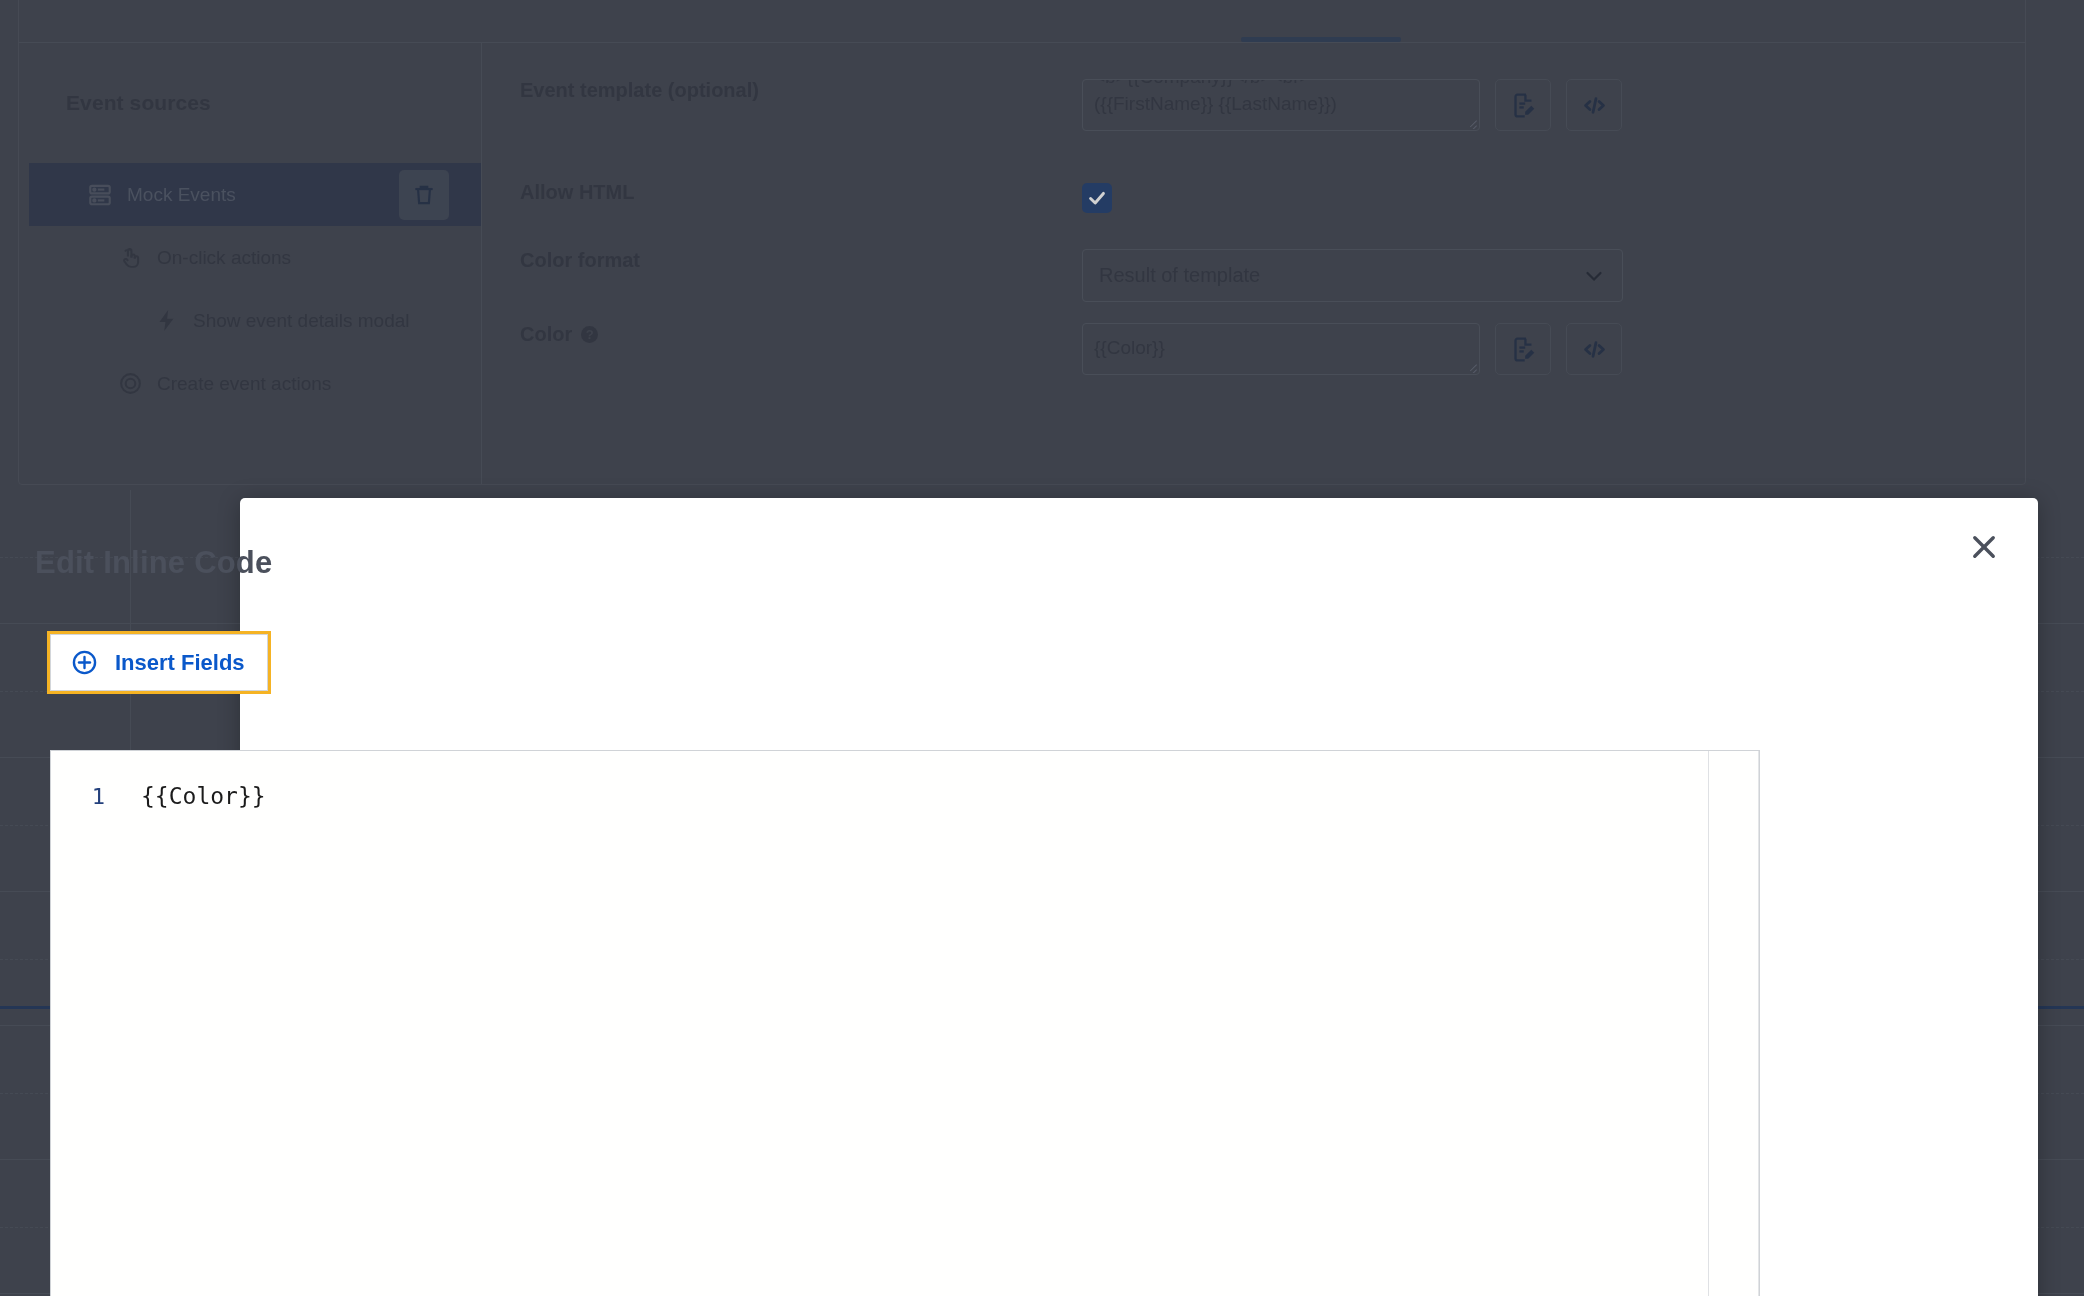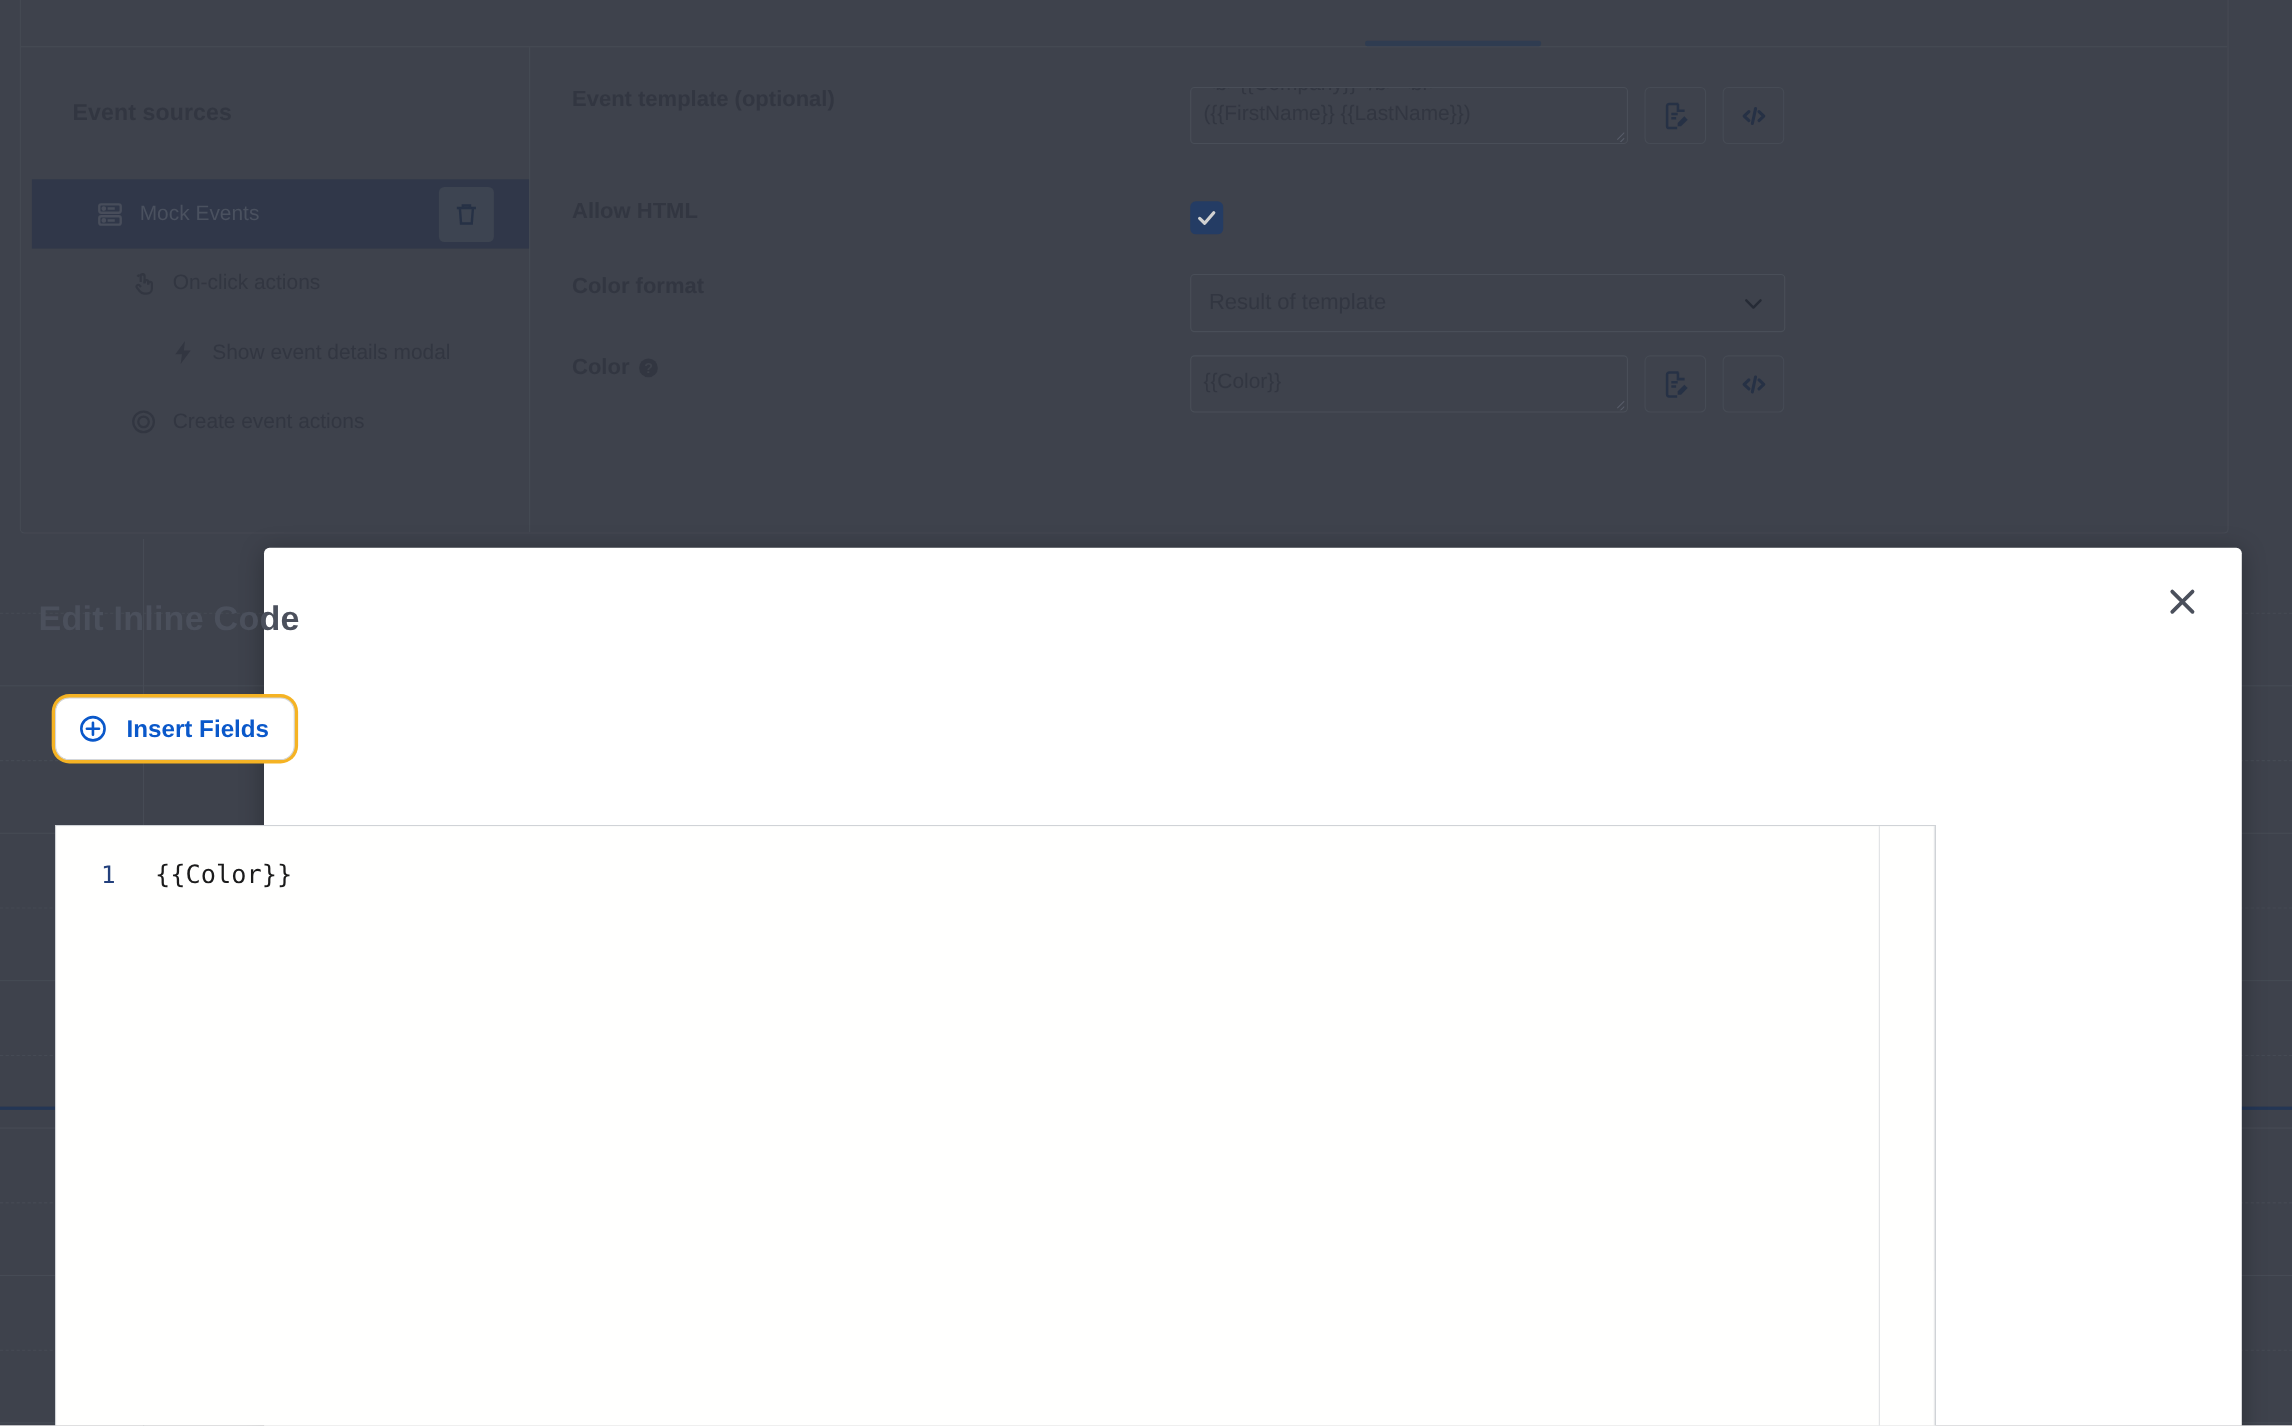--- a/index.html
+++ b/index.html
@@ -317,21 +317,21 @@
     position: absolute;
     left: 50px;
     top: 634px;
     height: 57px;
     display: inline-flex;
     align-items: center;
     gap: 17px;
     padding: 0 22px 0 20px;
     background: #ffffff;
     border: 1px solid #d3d6da;
-    border-radius: 13px;
+    border-radius: 0;
     box-shadow: 0 0 0 3px #f5b324;
     box-sizing: border-box;
     font-size: 22px;
     font-weight: 700;
     color: #0a58ca;
     white-space: nowrap;
   }
   .plus-ico {
     width: 27px;
     height: 27px;

